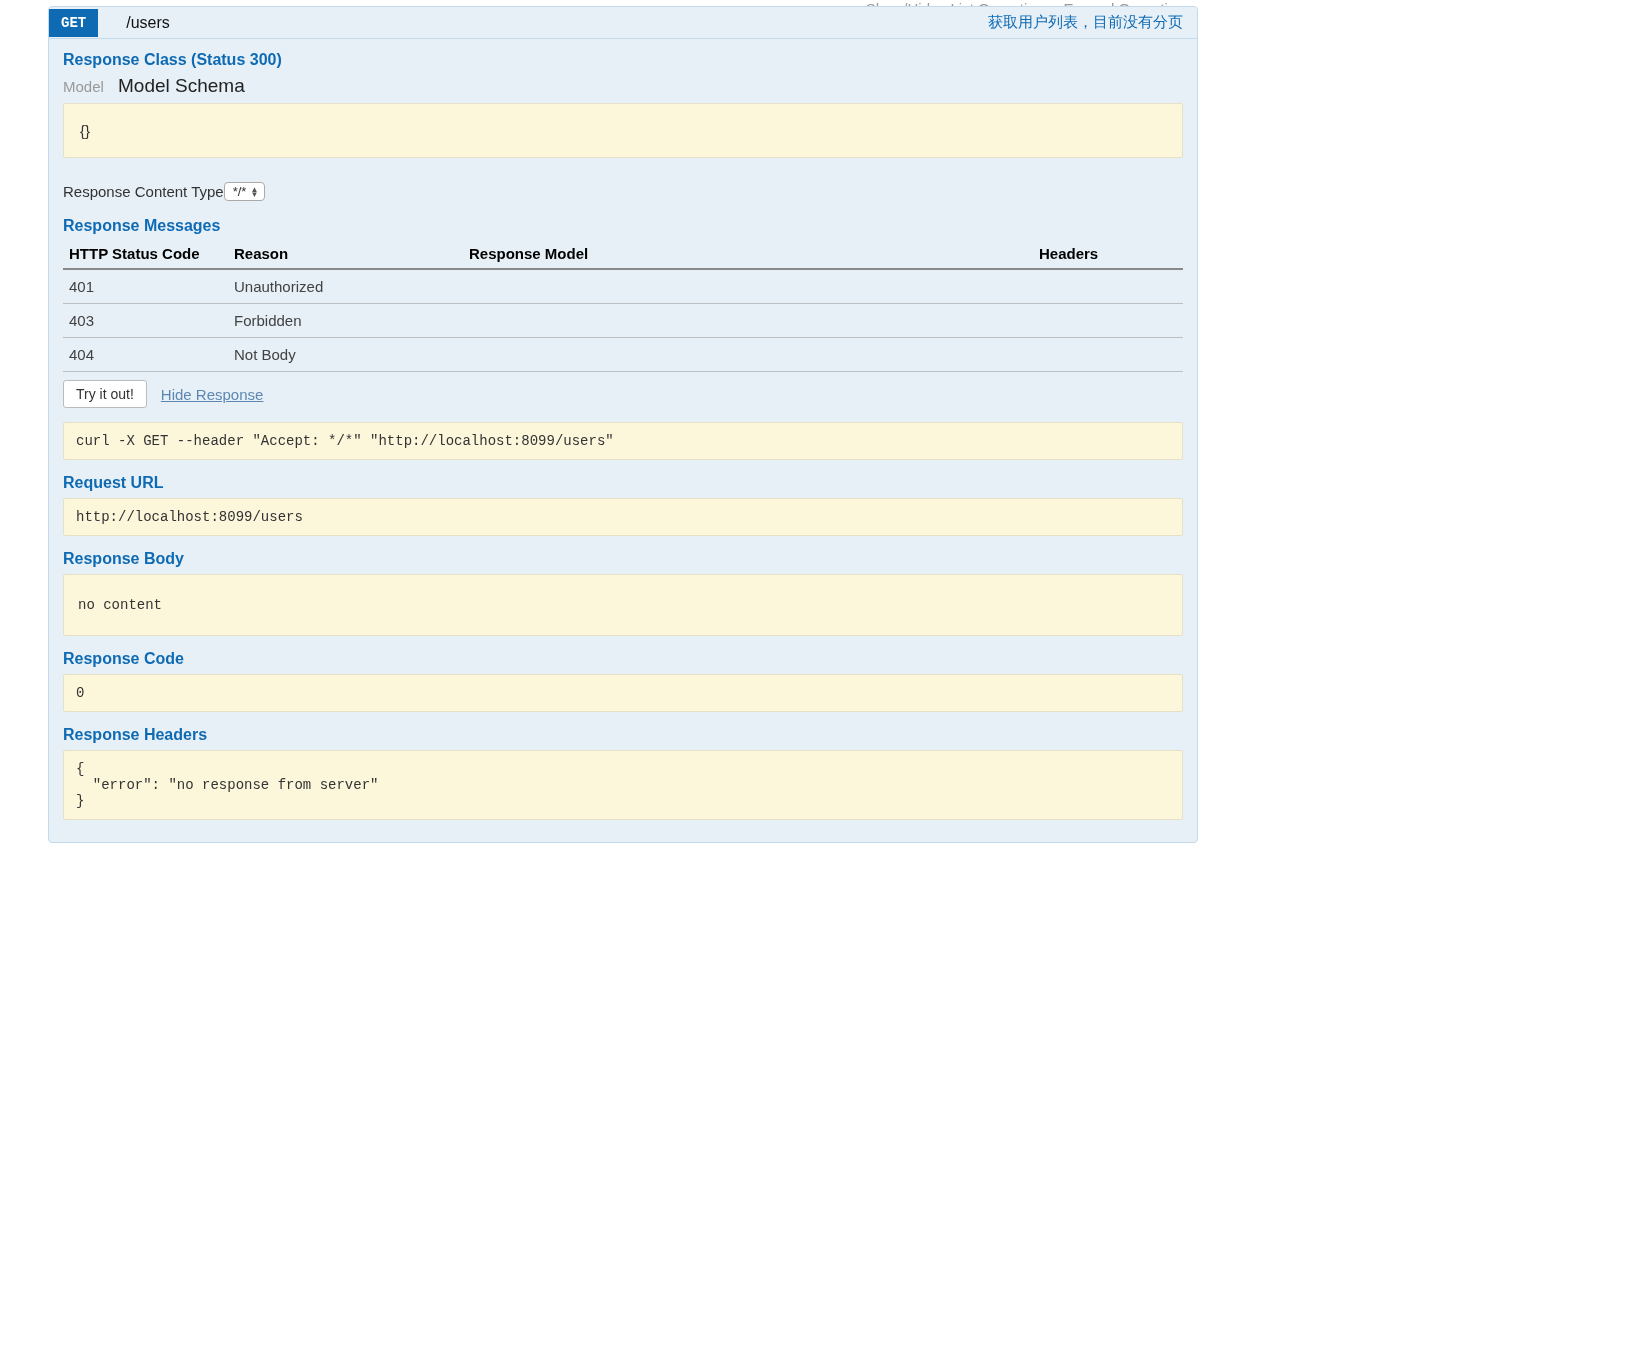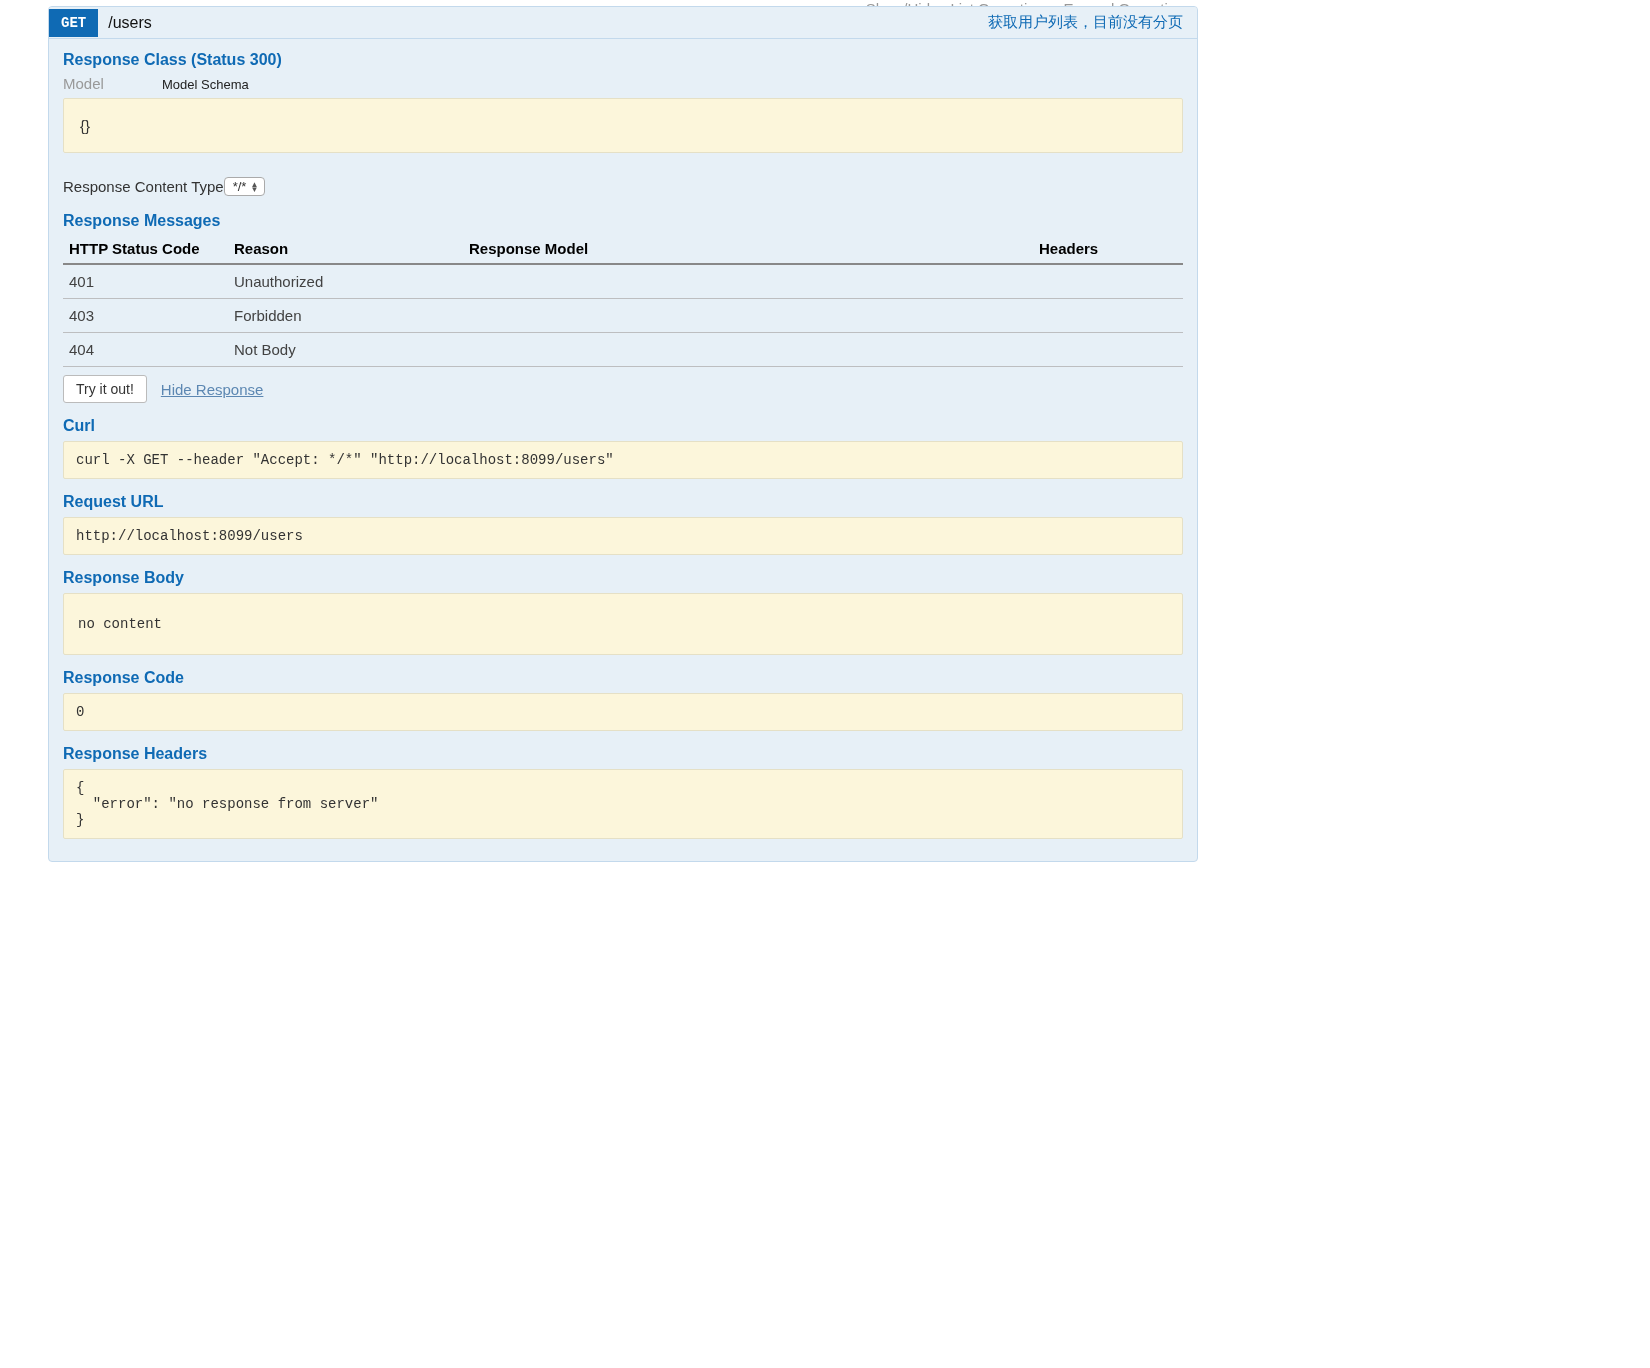--- a/index.html
+++ b/index.html
@@ -40,21 +40,21 @@
     background: #0f6ab4;
     color: #fff;
     font-weight: bold;
     font-size: 14px;
     padding: 6px 12px;
     font-family: Liberation Mono, monospace;
   }
   .path-text {
     font-size: 16px;
     color: #111;
-    padding-left: 10px;
+    padding-left: 28px;
     flex: 1;
   }
   .op-summary {
     color: #0f6ab4;
     font-size: 15px;
     padding-right: 14px;
   }
   .op-body {
     padding: 12px 14px 14px 14px;
   }
@@ -69,22 +69,21 @@
   .tab-row {
     margin: 4px 0 6px 0;
   }
   .tab-inactive {
     color: #999;
     font-size: 15px;
     margin-right: 10px;
   }
   .tab-active {
     color: #222;
-    font-size: 13px;
-    margin-left: 44px;
+    font-size: 19px;
   }
   .code-box {
     background: #fcf6db;
     border: 1px solid #e5e0c6;
     padding: 10px 12px;
     font-family: "Courier New", Courier, monospace;
     font-size: 14px;
     color: #333;
     white-space: pre;
     overflow-x: auto;
@@ -238,21 +237,20 @@
               <td></td>
           </tr>
         </tbody>
       </table>
 
       <div class="action-row">
         <button class="try-btn">Try it out!</button>
         <a class="hide-link">Hide Response</a>
       </div>
 
-      <div class="sub-title">Curl</div>
       <div class="code-box">curl -X GET --header "Accept: */*" "http://localhost:8099/users"</div>
 
       <div class="sub-title">Request URL</div>
       <div class="code-box">http://localhost:8099/users</div>
 
       <div class="sub-title">Response Body</div>
       <div class="code-box" style="padding:22px 14px">no content</div>
 
       <div class="sub-title">Response Code</div>
       <div class="code-box">0</div>

